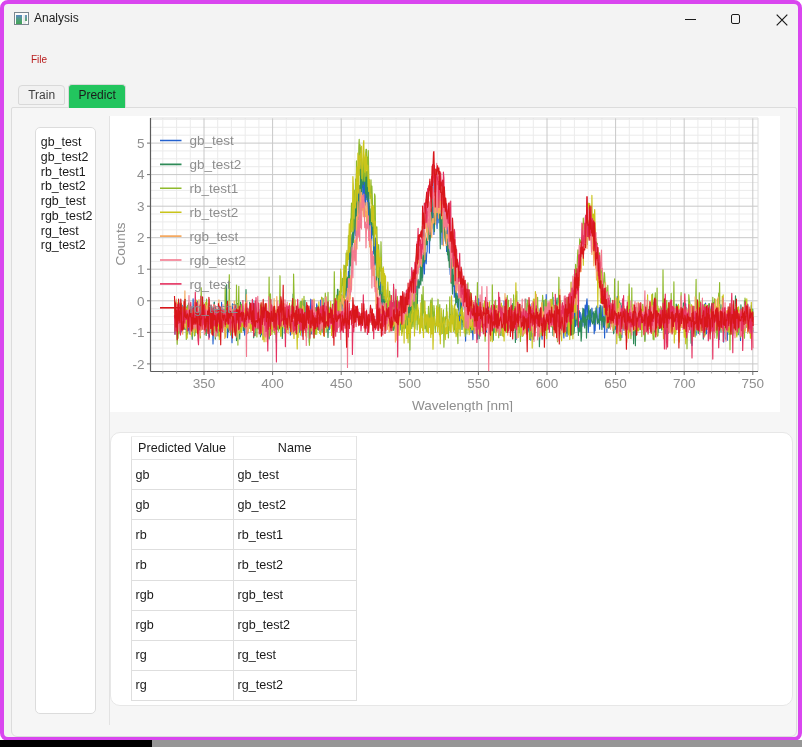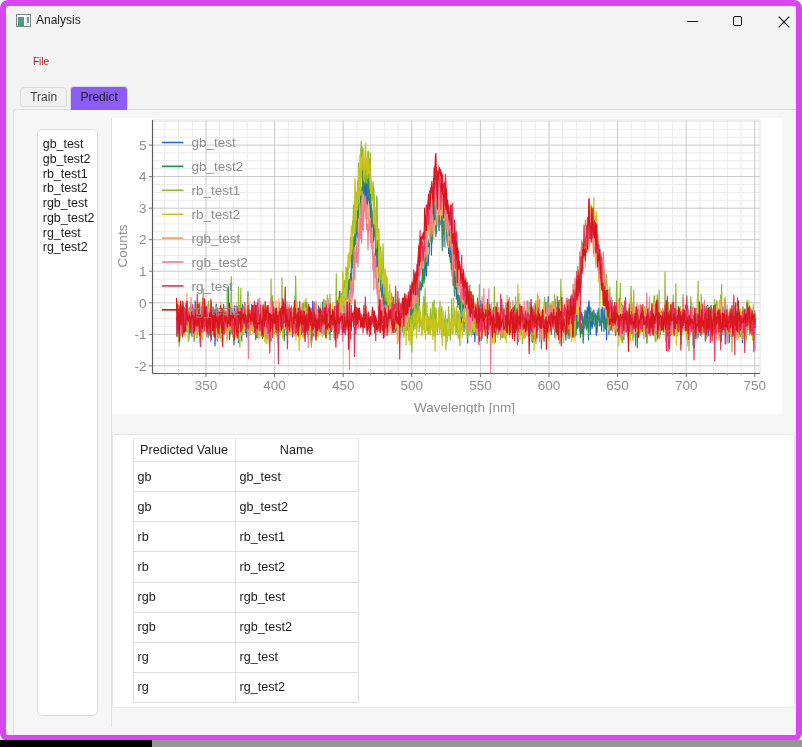--- a/index.html
+++ b/index.html
@@ -1,46 +1,46 @@
 <!DOCTYPE html>
 <html><head>
 <meta charset="utf-8">
 <style>
 * { margin:0; padding:0; box-sizing:border-box; }
 html,body { width:802px; height:747px; font-family:"Liberation Sans", sans-serif; background:#ffffff; }
 #stage { position:relative; width:802px; height:747px; overflow:hidden; }
 .win { position:absolute; left:0; top:0; width:802px; height:741px;
-  background:#f3f3f3; border:6px solid #d946ef; border-radius:8px; overflow:hidden; }
+  background:#f3f3f3; border:4px solid #d946ef; border-radius:8px; overflow:hidden; }
 .strip-l { position:absolute; left:0; top:740px; width:152px; height:7px; background:#000; }
 .strip-r { position:absolute; left:152px; top:740px; width:650px; height:7px; background:#969696; }
 .title { position:absolute; left:30px; top:7.2px; font-size:12px; color:#1b1b1b; }
 .appicon { position:absolute; left:9.5px; top:7.5px; width:15px; height:13.5px; border:1px solid #7b8790; background:#fbfbfb; }
 .appicon .half { position:absolute; left:1.5px; top:2.5px; width:5.5px; height:8.5px; background:linear-gradient(180deg,#5b8ac2 0%,#4f9f7a 55%,#41a356 100%); }
 .appicon .mid { position:absolute; left:8.5px; top:2.5px; width:2.5px; height:8.5px; background:#e8eaec; }
 .appicon .rt { position:absolute; right:0.5px; top:2.5px; width:2.5px; height:5.5px; background:linear-gradient(180deg,#6f94c9 0%,#59a86a 100%); }
 .btn-min { position:absolute; left:681px; top:14.5px; width:11px; height:1.4px; background:#1a1a1a; }
 .btn-max { position:absolute; left:726.5px; top:10px; width:9.5px; height:9.5px; border:1.4px solid #1a1a1a; border-radius:2px; }
 svg.closex { position:absolute; left:771.5px; top:10px; }
 .menufile { position:absolute; left:27px; top:49.5px; font-size:10px; color:#b91c1c;text-align:center; }
 .tab-train { position:absolute; left:13.9px; top:81.2px; width:47.6px; height:20.1px; background:#f1f1f1;
   border:1px solid #d9d9d9; border-radius:4px 4px 2px 2px; font-size:12px; color:#404040;
   text-align:center; line-height:18.5px; }
-.tab-predict { position:absolute; left:63.8px; top:80.1px; width:58.6px; height:24.2px; background:#8b5cf6;
+.tab-predict { position:absolute; left:63.8px; top:80.1px; width:58.6px; height:24.2px; background:#22c55e;
   border:1px solid #d9d9d9; border-bottom:none; border-radius:4px 4px 0 0; font-size:12px; color:#1b1b1b;
   text-align:center; line-height:21px; z-index:3; }
 .paneborder { position:absolute; left:7.3px; top:103.3px; width:786px; height:630px;
   background:#f6f6f6; border:1px solid #dcdcdc; border-radius:2px 2px 6px 6px; }
 .listbox { position:absolute; left:31.3px; top:122.7px; width:61px; height:587.1px; background:#ffffff;
   border:1px solid #dcdcdc; border-radius:5px; overflow:hidden; }
 .listbox div { height:14.75px; line-height:14.75px; padding-left:4.5px; font-size:12.4px; color:#1b1b1b; white-space:nowrap; }
 .listbox .pad { height:7.5px; }
 .vsep { position:absolute; left:104.5px; top:112px; width:1px; height:609px; background:#e3e3e3; }
 .figwrap { position:absolute; left:106px; top:112px; width:670px; height:296px; }
 .tablepanel { position:absolute; left:105.5px; top:428px; width:683.5px; height:274px; background:#ffffff;
-  border:1px solid #e7e7e7; border-radius:2px; }
+  border:1px solid #e7e7e7; border-radius:10px; }
 table.res { border-collapse:collapse; position:absolute; left:20.1px; top:2.7px; font-size:12.6px; color:#1b1b1b; }
 table.res th { font-weight:normal; text-align:center; border:1px solid #e3e3e3; border-top:1px solid #efefef; height:23.5px; padding:0; }
 table.res td { border:1px solid #dedede; height:30.1px; padding:0 0 0 4px; text-align:left;margin-top:20px; }
 table.res th.c1, table.res td.c1 { width:102px; }
 table.res th.c2, table.res td.c2 { width:123px; }
 </style>
 </head>
 <body>
 <div id="stage">
   <div class="win">

